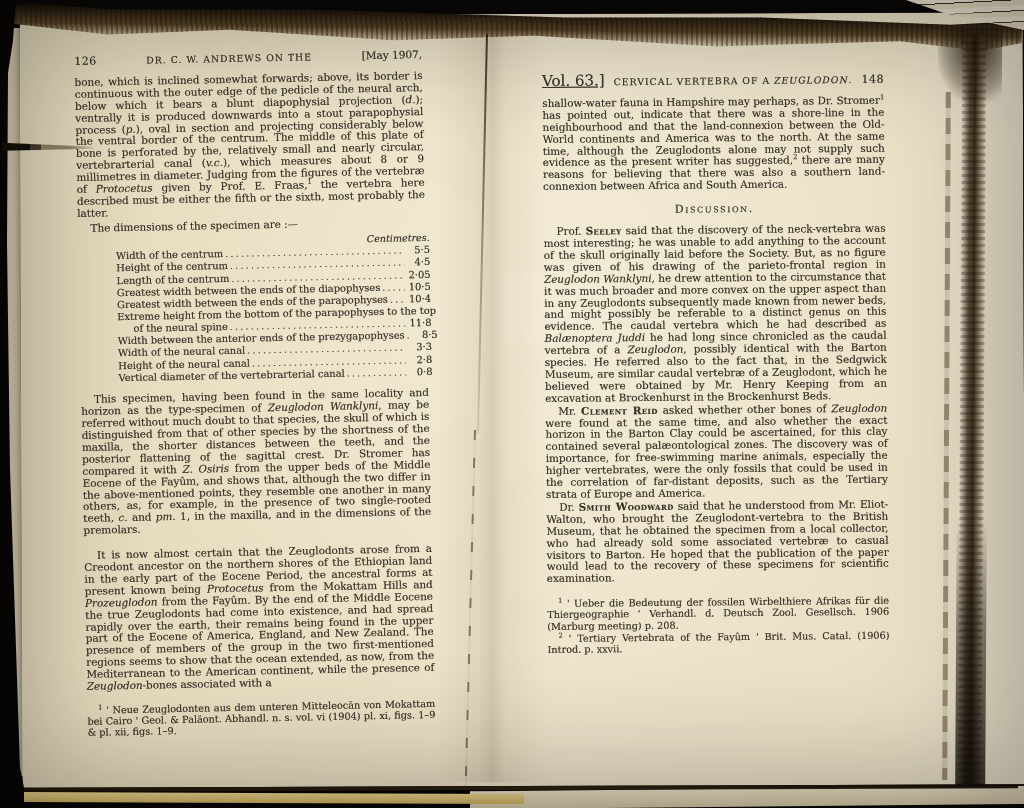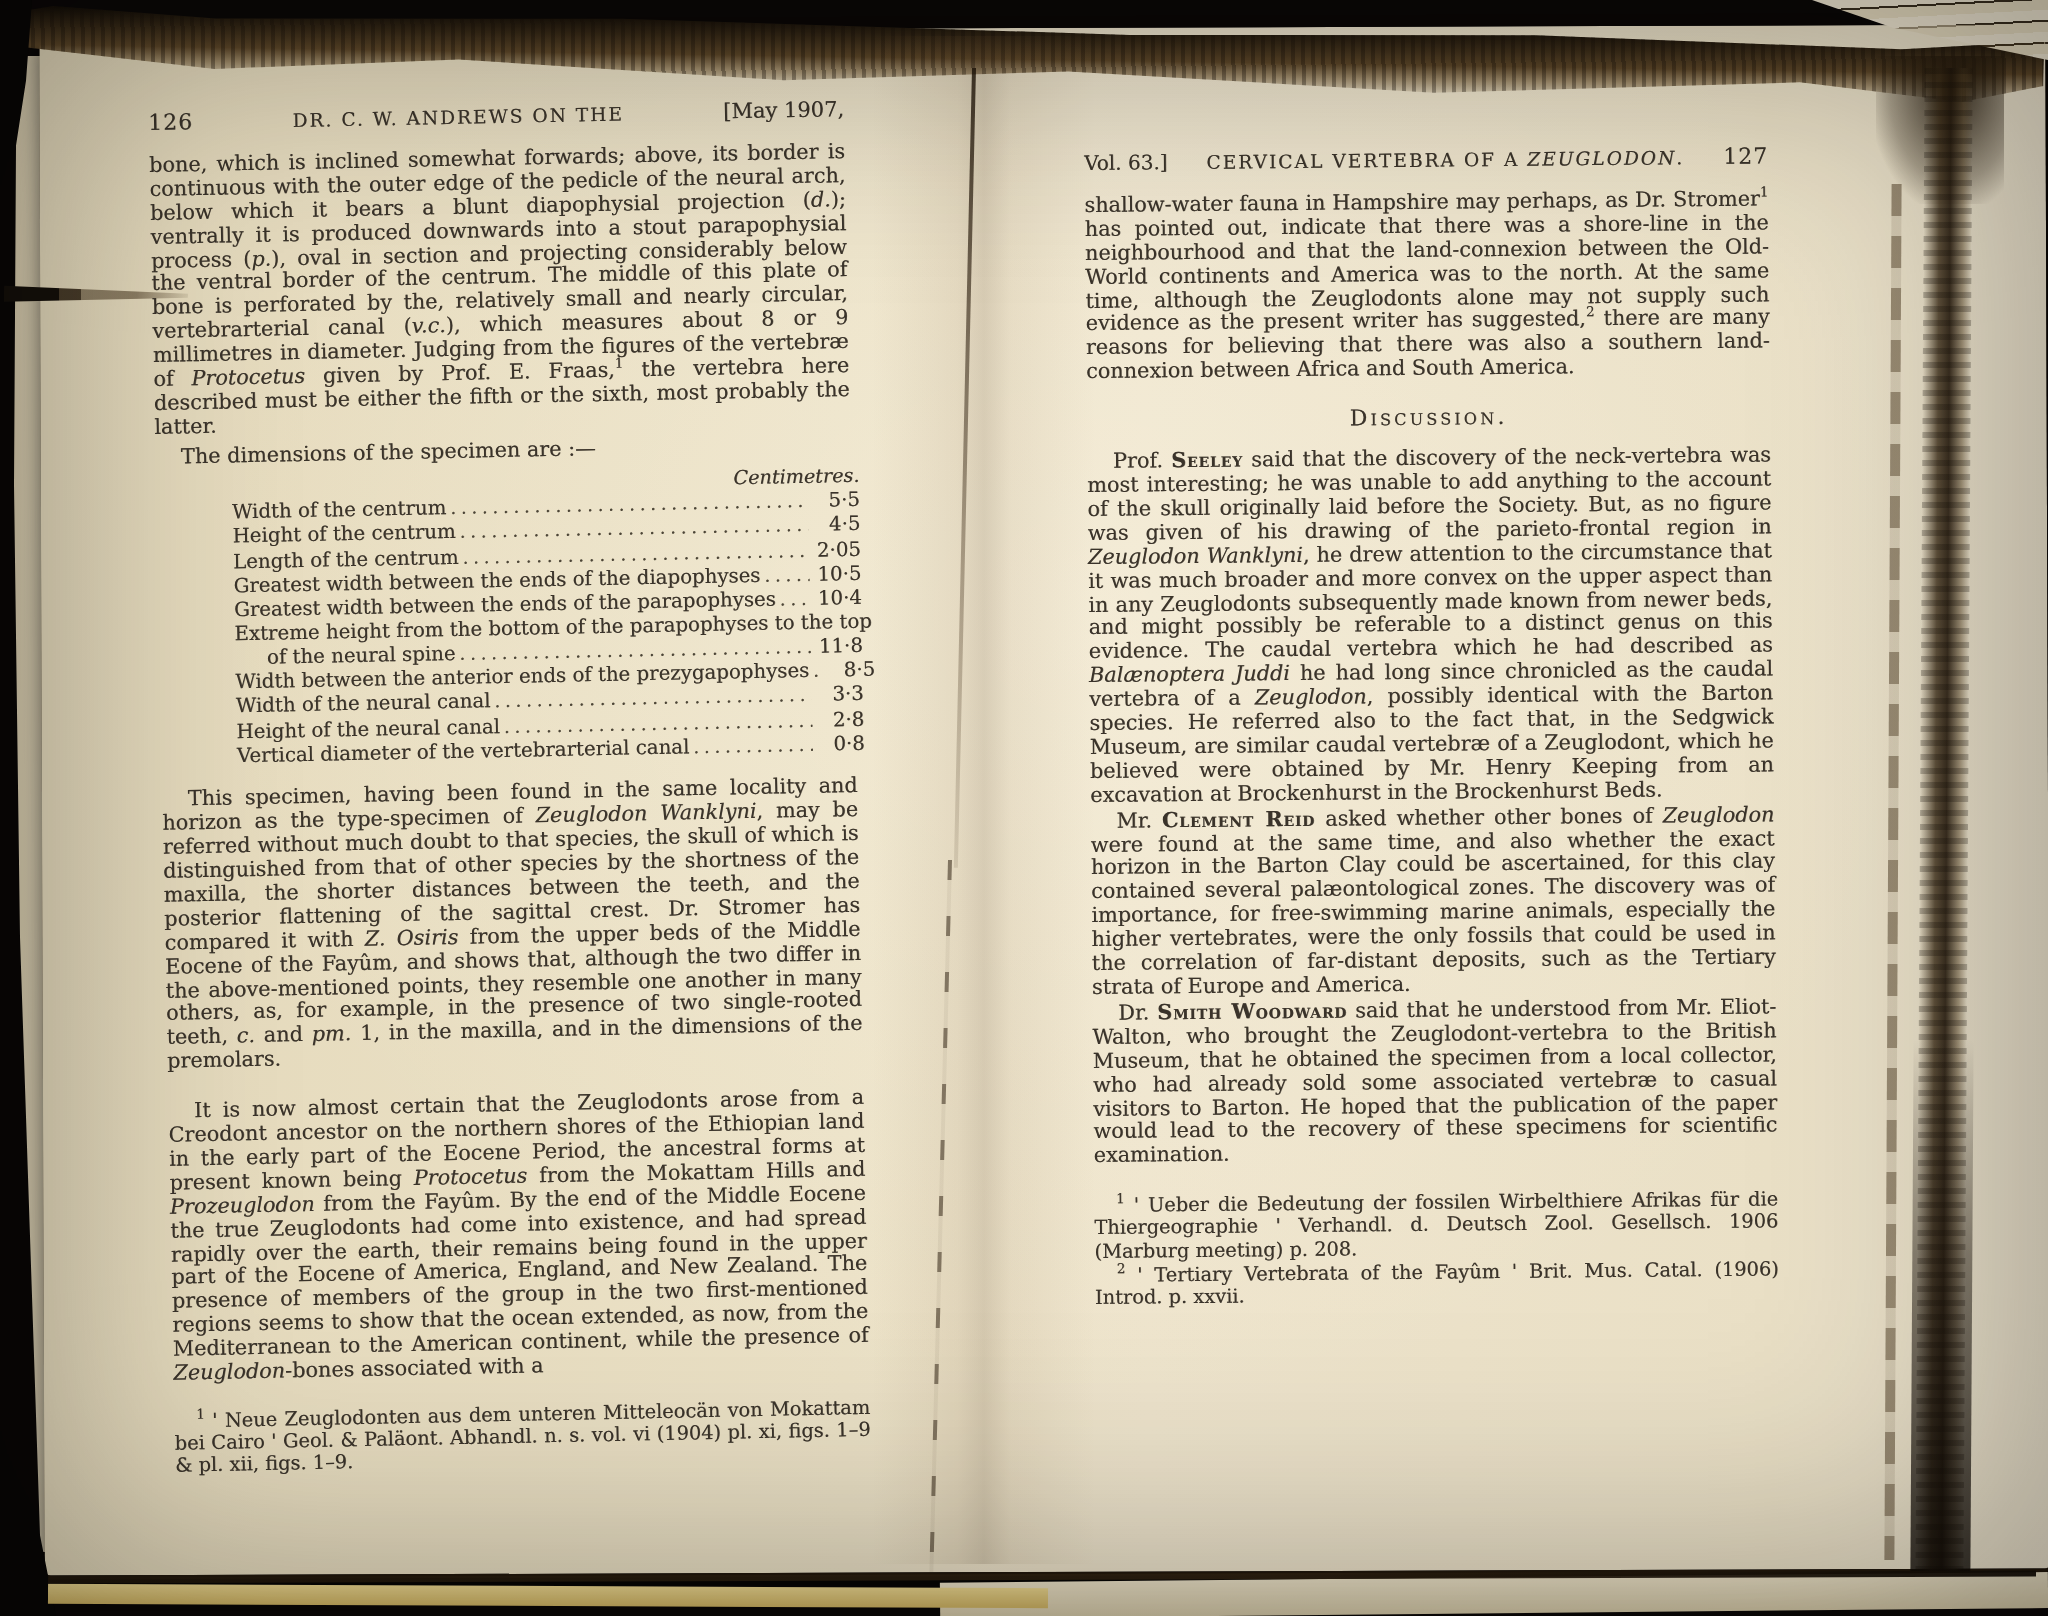--- a/index.html
+++ b/index.html
@@ -102,21 +102,21 @@
   }
   
   .page-text{position:absolute;color:#3a332a;font-size:10.4px;line-height:11.9px;text-align:justify;
     text-shadow:0.2px 0 0 rgba(58,51,42,0.55);}
   .left-page{left:74px;top:56px;width:348px;transform:rotate(-1.15deg);transform-origin:0 0;}
   .right-page{left:542px;top:76px;width:342px;transform:rotate(-0.55deg);transform-origin:0 0;}
   .page-head{display:flex;align-items:baseline;margin-bottom:9px;}
   .pgnum{font-size:11px;letter-spacing:0.5px;}
   .runhead{flex:1;text-align:center;font-size:9.3px;letter-spacing:1px;}
   .datehead{font-size:10.5px;}
-  .volhead{font-size:10px;}
+  .volhead{font-size:15px;text-decoration:underline;}
   .para{margin:0 0 1px 0;}
   .para.indent{text-indent:13px;}
   .paras-top .para + .para{margin-top:3px;}
   .paras-bottom .para:first-child{margin-top:9px;}
   .paras-bottom .para + .para{margin-top:13px;}
   .seg.i{font-style:italic;}
   .seg.sc{font-variant:small-caps;letter-spacing:0.4px;font-weight:bold;}
   .seg.sup{vertical-align:super;font-size:6.8px;line-height:0;}
   
   .dims{margin:4px 0 6px 38px;width:314px;font-size:9.9px;line-height:11.3px;text-align:left;}
@@ -229,21 +229,21 @@
       </div>
     <div class="footnotes">
         <p class="footnote"><span class="seg sup">1</span><span class="seg"> ' Neue Zeuglodonten aus dem unteren Mitteleocän von Mokattam bei Cairo ' Geol. &amp; Paläont. Abhandl. n. s. vol. vi (1904) pl. xi, figs. 1–9 &amp; pl. xii, figs. 1–9.</span></p>
       </div>
   </div>
 
   <div class="page-text right-page">
     <div class="page-head">
       <span class="volhead">Vol. 63.]</span>
       <span class="runhead"><span class="seg">CERVICAL VERTEBRA OF A </span><span class="seg i">ZEUGLODON</span><span class="seg">.</span></span>
-      <span class="pgnum">127</span>
+      <span class="pgnum">148</span>
     </div>
     <div class="paras-top">
         <p class="para"><span class="seg">shallow-water fauna in Hampshire may perhaps, as Dr. Stromer</span><span class="seg sup">1</span><span class="seg"> has pointed out, indicate that there was a shore-line in the neighbourhood and that the land-connexion between the Old-World continents and America was to the north.  At the same time, although the Zeuglodonts alone may not supply such evidence as the present writer has suggested,</span><span class="seg sup">2</span><span class="seg"> there are many reasons for believing that there was also a southern land-connexion between Africa and South America.</span></p>
       </div>
     <div class="discussion-head">Discussion.</div>
     <div class="paras-disc">
         <p class="para indent"><span class="seg">Prof. </span><span class="seg sc">Seeley</span><span class="seg"> said that the discovery of the neck-vertebra was most interesting; he was unable to add anything to the account of the skull originally laid before the Society.  But, as no figure was given of his drawing of the parieto-frontal region in </span><span class="seg i">Zeuglodon Wanklyni</span><span class="seg">, he drew attention to the circumstance that it was much broader and more convex on the upper aspect than in any Zeuglodonts subsequently made known from newer beds, and might possibly be referable to a distinct genus on this evidence.  The caudal vertebra which he had described as </span><span class="seg i">Balænoptera Juddi</span><span class="seg"> he had long since chronicled as the caudal vertebra of a </span><span class="seg i">Zeuglodon</span><span class="seg">, possibly identical with the Barton species.  He referred also to the fact that, in the Sedgwick Museum, are similar caudal vertebræ of a Zeuglodont, which he believed were obtained by Mr. Henry Keeping from an excavation at Brockenhurst in the Brockenhurst Beds.</span></p>
         <p class="para indent"><span class="seg">Mr. </span><span class="seg sc">Clement Reid</span><span class="seg"> asked whether other bones of </span><span class="seg i">Zeuglodon</span><span class="seg"> were found at the same time, and also whether the exact horizon in the Barton Clay could be ascertained, for this clay contained several palæontological zones.  The discovery was of importance, for free-swimming marine animals, especially the higher vertebrates, were the only fossils that could be used in the correlation of far-distant deposits, such as the Tertiary strata of Europe and America.</span></p>
         <p class="para indent"><span class="seg">Dr. </span><span class="seg sc">Smith Woodward</span><span class="seg"> said that he understood from Mr. Eliot-Walton, who brought the Zeuglodont-vertebra to the British Museum, that he obtained the specimen from a local collector, who had already sold some associated vertebræ to casual visitors to Barton.  He hoped that the publication of the paper would lead to the recovery of these specimens for scientific examination.</span></p>
       </div>

